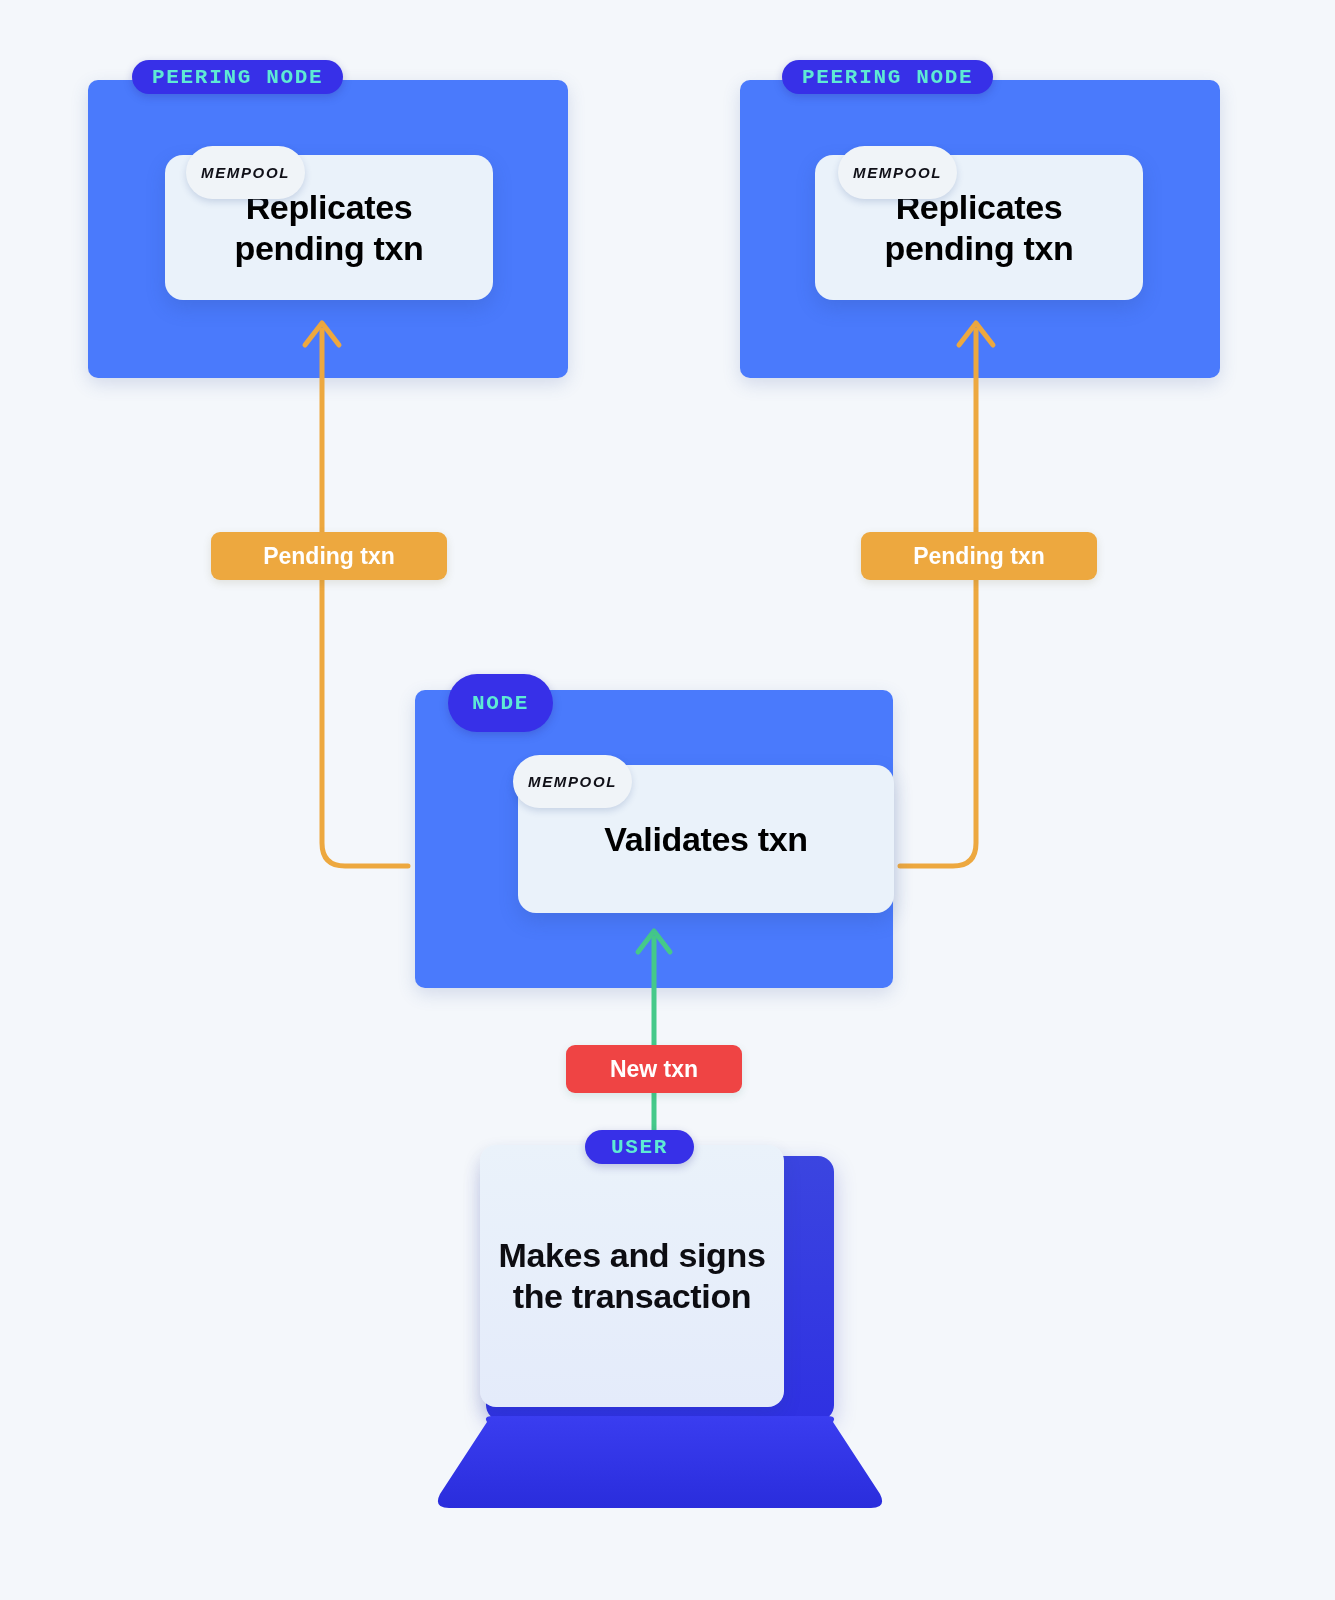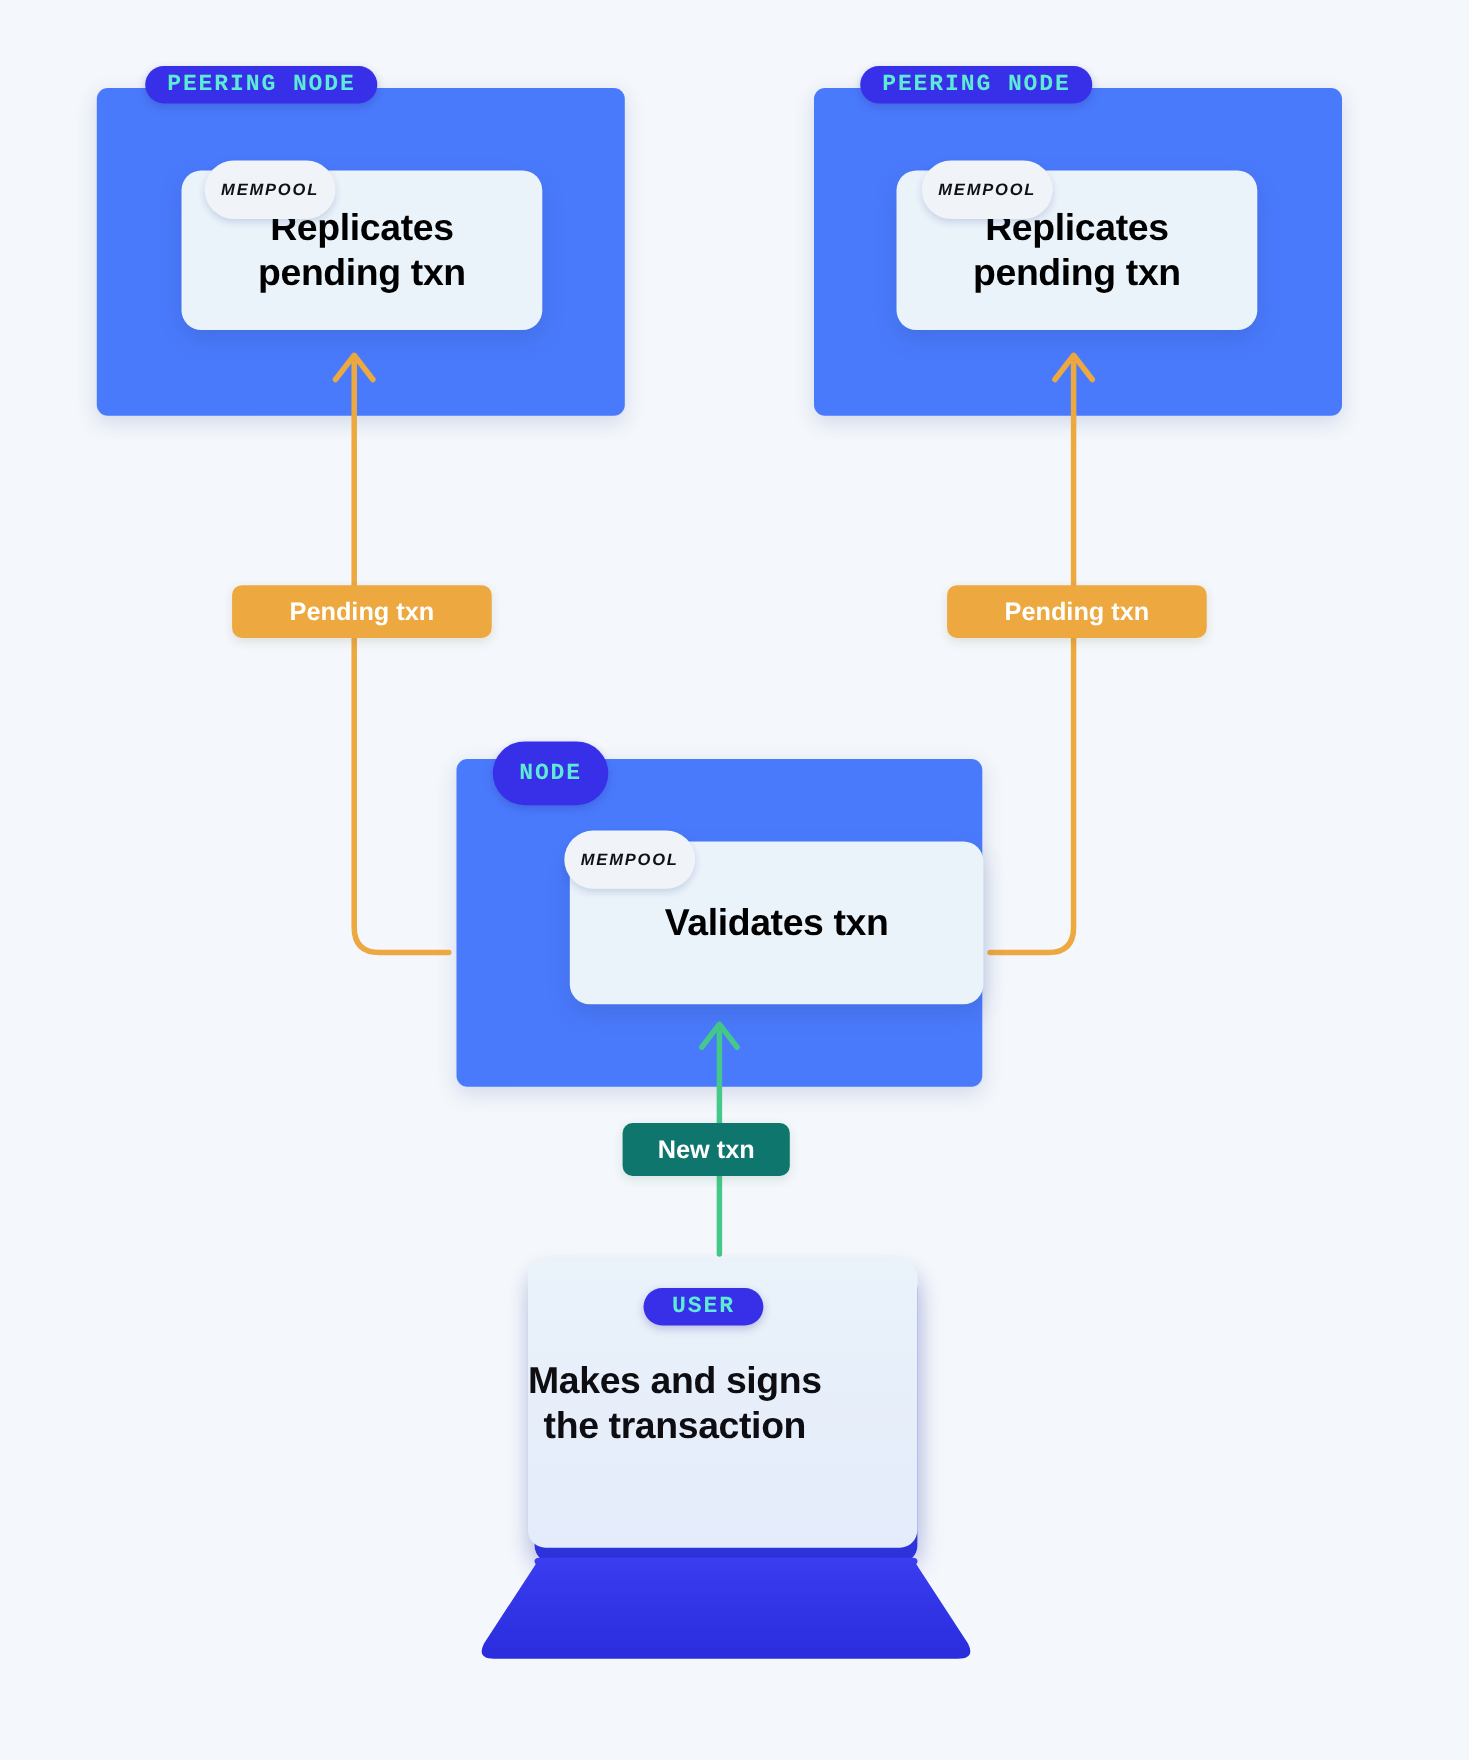--- a/index.html
+++ b/index.html
@@ -96,21 +96,21 @@
     border-radius: 9px;
     color: #ffffff;
     font-size: 23px;
     font-weight: bold;
     height: 48px;
     white-space: nowrap;
     z-index: 4;
     box-shadow: 0 3px 9px rgba(100, 90, 40, 0.14);
   }
   .flow-label.pending { background: #eda83f; width: 236px; }
-  .flow-label.newtxn  { background: #0f766e; width: 152px; box-shadow: 0 3px 9px rgba(40, 120, 90, 0.14); }
+  .flow-label.newtxn  { background: #ef4444; width: 176px; box-shadow: 0 3px 9px rgba(40, 120, 90, 0.14); margin-top: 24px; }
 
   
   #connectors {
     position: absolute;
     left: 0; top: 0;
     width: 1335px; height: 1600px;
     z-index: 2;
     pointer-events: none;
   }
 
@@ -130,26 +130,27 @@
     width: 348px;
     height: 265px;
     background: linear-gradient(180deg, #3b45e0 0%, #2f31e2 100%);
     border-radius: 16px;
     box-shadow: 0 8px 22px rgba(45, 50, 180, 0.25);
   }
   .laptop-screen {
     position: absolute;
     left: 55px;
     top: 10px;
-    width: 354px;
+    width: 304px;
     height: 262px;
     background: linear-gradient(180deg, #eaf2fa 0%, #e4ebfa 100%);
     border-radius: 16px;
     display: flex;
     align-items: center;
+    justify-content: center;
     text-align: center;
     box-shadow: 0 8px 18px rgba(40, 60, 140, 0.16);
   }
   .laptop-screen .card-text {
     font-size: 34px;
     font-weight: bold;
     color: #0d0d12;
     line-height: 1.2;
     letter-spacing: -0.01em;
   }
@@ -226,15 +227,15 @@
       <defs>
         <linearGradient id="baseGrad" x1="0" y1="0" x2="0" y2="1">
           <stop offset="0%" stop-color="#3a3df0"></stop>
           <stop offset="100%" stop-color="#2a2ddc"></stop>
         </linearGradient>
       </defs>
       <path d="M 62 6 Q 58 0 68 0 L 402 0 Q 412 0 408 6 L 455 78 Q 462 92 446 92 L 24 92 Q 8 92 15 78 Z" fill="url(#baseGrad)"></path>
     </svg>
   </div>
 
-  <div class="badge badge-user" style="left:585px; top:1130px;margin-top:41px;">USER</div>
+  <div class="badge badge-user" style="left:585px; top:1130px;">USER</div>
 
 </div>
 
 </body></html>

